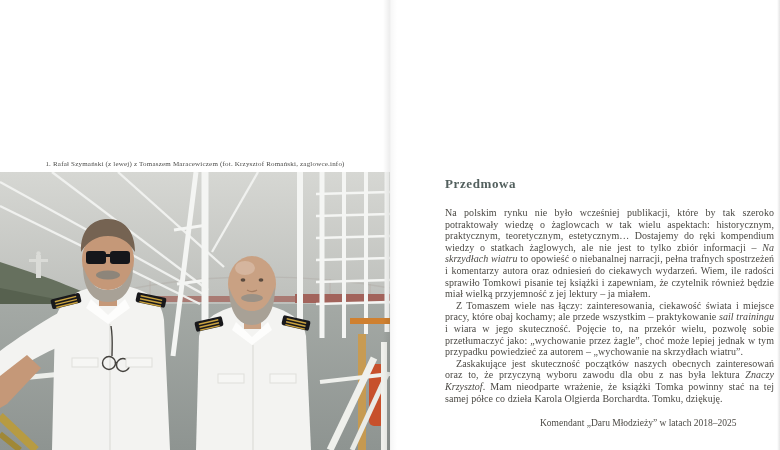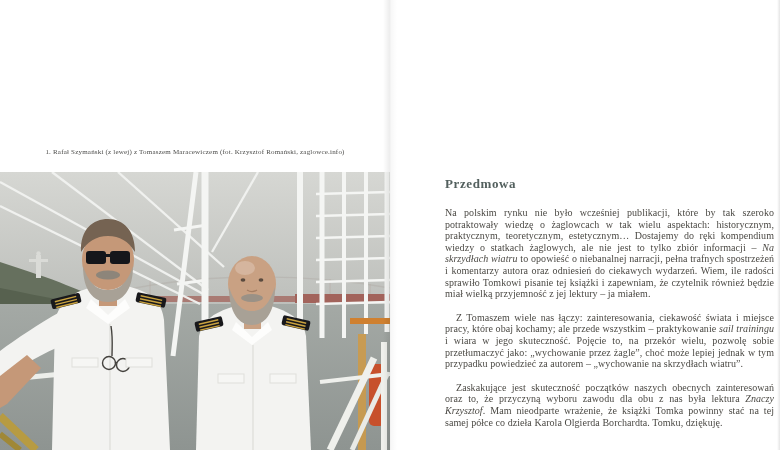--- a/index.html
+++ b/index.html
@@ -7,30 +7,30 @@
        font-family:"Liberation Serif","DejaVu Serif",serif;}
 
   .spread{position:absolute;inset:0;background:#ffffff;}
   .gutter{position:absolute;left:383px;top:0;width:14px;height:450px;pointer-events:none;
           background:linear-gradient(to right,rgba(0,0,0,0) 0%,rgba(0,0,0,0.07) 48%,rgba(0,0,0,0.03) 58%,rgba(0,0,0,0) 100%);}
   .edge-right{position:absolute;right:0;top:0;width:3px;height:450px;
           background:linear-gradient(to right,rgba(0,0,0,0),rgba(0,0,0,0.10));}
 
   
   .left-page{position:absolute;left:0;top:0;width:390px;height:450px;}
-  .photo-caption{position:absolute;left:0;top:148px;width:390px;text-align:center;
+  .photo-caption{position:absolute;left:0;top:160px;width:390px;text-align:center;
         font-size:7px;letter-spacing:.2px;color:#4c4c4a;}
   .photo{position:absolute;left:0;top:172px;width:390px;height:278px;display:block;}
 
   
   .right-page{position:absolute;left:390px;top:0;width:390px;height:450px;}
   .text-block{position:absolute;left:55px;top:176px;width:329px;color:#474540;}
   .preface-heading{font-size:13px;font-weight:bold;letter-spacing:.6px;color:#53605e;margin:0 0 15px 0;}
   .para{margin:0;font-size:10px;line-height:11.6px;text-align:justify;letter-spacing:.05px;color:#4b4944;}
-  .para.indent{text-indent:11px;margin-top:12px;}
+  .para.indent{text-indent:11px;}
   .para .it{font-style:italic;}
   .signature{margin:13px 0 0 95px;font-size:9.5px;line-height:12px;color:#4b4944;}
   .sig-name{font-style:italic;}
 
   
   .c-skin{fill:var(--c-skin,#c59878);}
   .c-skin2{fill:var(--c-skin2,#c9a183);}
   .c-shirt{fill:var(--c-shirt,#f3f3f1);}
   .c-beard{fill:var(--c-beard,#a8a196);}
   .c-epaulette{fill:var(--c-epaulette,#18181b);}
@@ -227,19 +227,20 @@
 
   <div class="right-page">
     <div class="text-block">
       <h1 class="preface-heading">Przedmowa</h1>
       <div>
           <p class="para"><span>Na polskim rynku nie było wcześniej publikacji, które by tak szeroko potraktowały wiedzę o żaglowcach w tak wielu aspektach: historycznym, praktycznym, teoretycznym, estetycznym… Dostajemy do ręki kompendium wiedzy o statkach żaglowych, ale nie jest to tylko zbiór informacji – </span><span class="it">Na skrzydłach wiatru</span><span> to opowieść o niebanalnej narracji, pełna trafnych spostrzeżeń i komentarzy autora oraz odniesień do ciekawych wydarzeń. Wiem, ile radości sprawiło Tomkowi pisanie tej książki i zapewniam, że czytelnik również będzie miał wielką przyjemność z jej lektury – ja miałem.</span></p>
           <p class="para indent"><span>Z Tomaszem wiele nas łączy: zainteresowania, ciekawość świata i miejsce pracy, które obaj kochamy; ale przede wszystkim – praktykowanie </span><span class="it">sail trainingu</span><span> i wiara w jego skuteczność. Pojęcie to, na przekór wielu, pozwolę sobie przetłumaczyć jako: „wychowanie przez żagle”, choć może lepiej jednak w tym przypadku powiedzieć za autorem – „wychowanie na skrzydłach wiatru”.</span></p>
           <p class="para indent"><span>Zaskakujące jest skuteczność początków naszych obecnych zainteresowań oraz to, że przyczyną wyboru zawodu dla obu z nas była lektura </span><span class="it">Znaczy Krzysztof</span><span>. Mam nieodparte wrażenie, że książki Tomka powinny stać na tej samej półce co dzieła Karola Olgierda Borchardta. Tomku, dziękuję.</span></p>
         </div>
       <div class="signature">
+        <div class="sig-title">Komendant „Daru Młodzieży” w latach 2018–2025</div>
       </div>
     </div>
   </div>
 
   <div class="gutter"></div>
   <div class="edge-right"></div>
 </div>
 
 </body></html>

